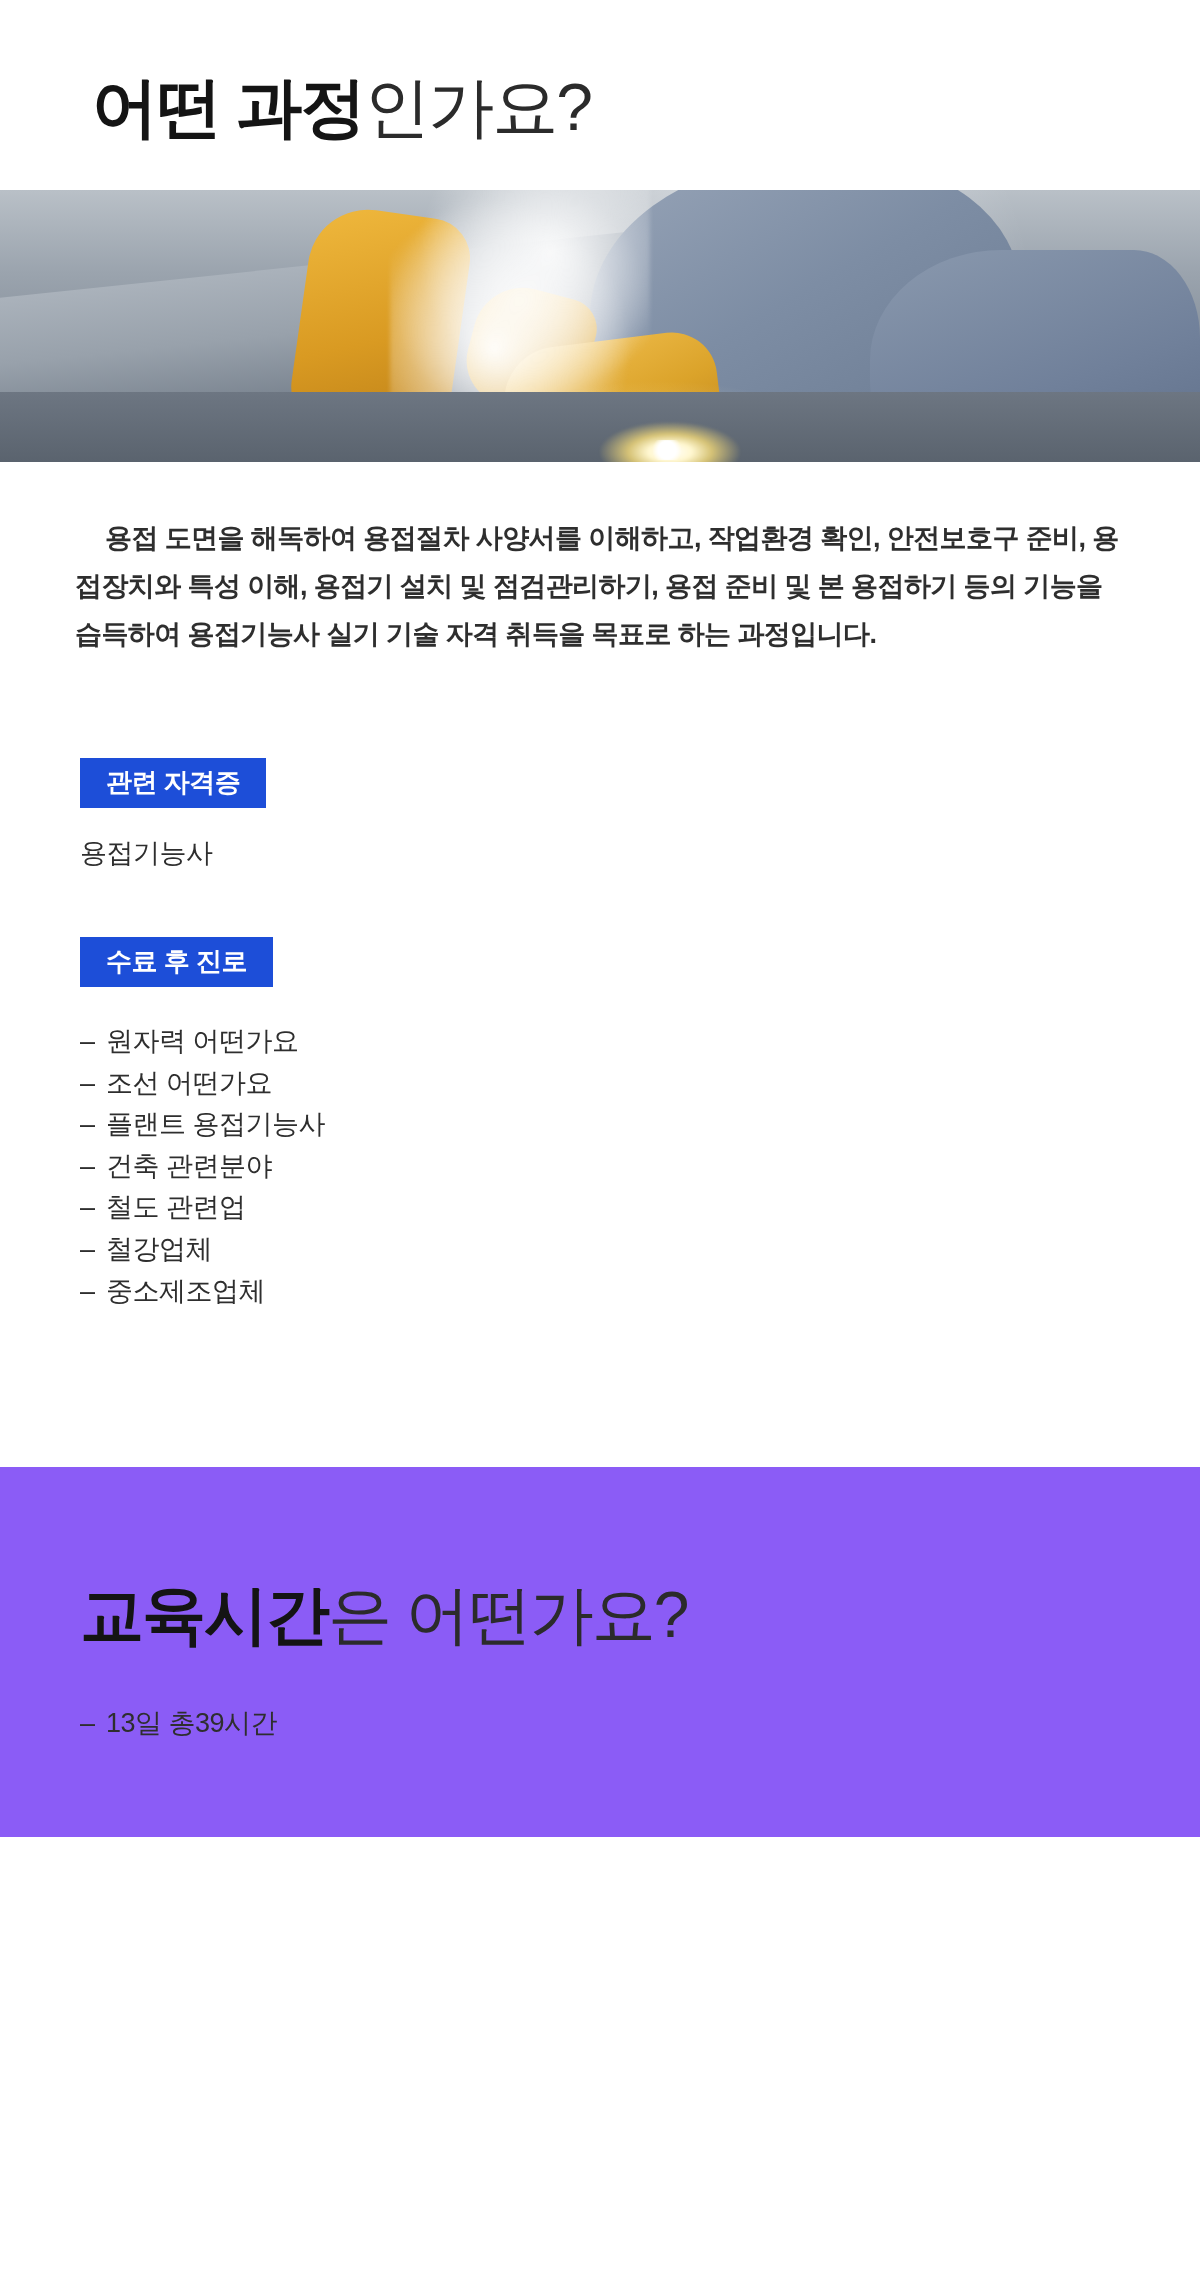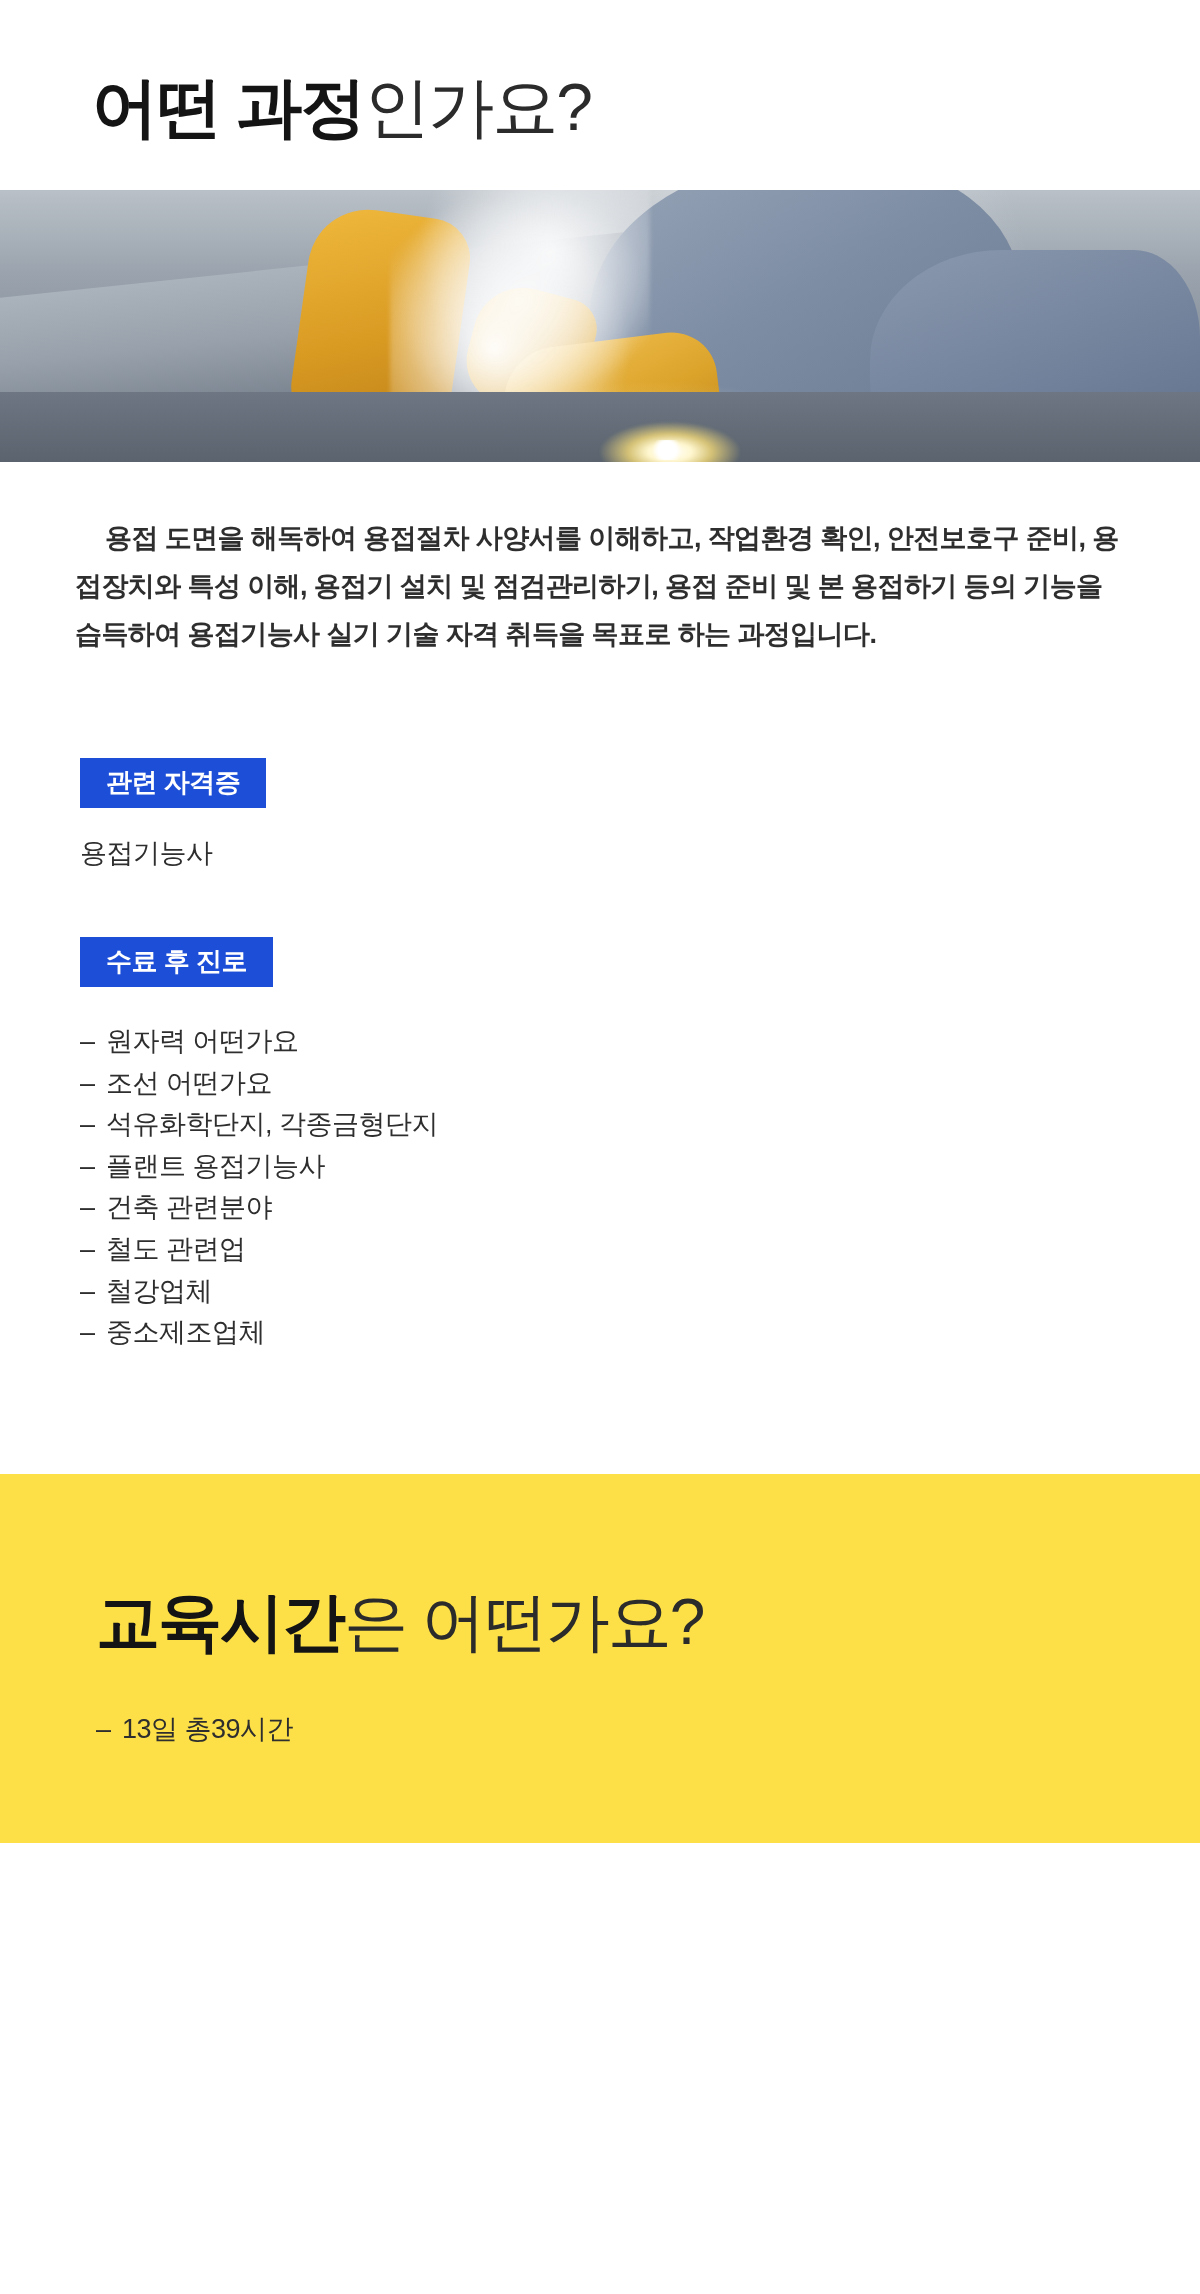--- a/index.html
+++ b/index.html
@@ -208,22 +208,23 @@
     letter-spacing: -0.5px;
     line-height: 1.54;
     white-space: nowrap;
   }
   .dash-list li .dash { display: inline-block; width: 26px; color: #2e2e2e; }
 
   .spacer-bottom { height: 120px; }
 
   
   .section-grey {
-    background: #fde047;
-    padding: 112px 0 96px 16px;
+    background: #8b5cf6;
+    padding: 112px 0 96px 0;
+    margin-top: 35px;
   }
   .heading2 {
     font-size: 64px;
     line-height: 1.15;
     letter-spacing: -2px;
     padding-left: 80px;
     white-space: nowrap;
   }
   .heading2 .bold { font-weight: 800; color: #141414; }
   .heading2 .light { font-weight: 400; color: #2b2b2b; }
@@ -269,21 +270,20 @@
     </div>
     <div class="plain-line">용접기능사</div>
 
     <div class="chip-wrap-2">
       <span class="chip">수료 후 진로</span>
     </div>
 
     <ul class="dash-list">
       <li><span class="dash">–</span><span>원자력 어떤가요</span></li>
       <li><span class="dash">–</span><span>조선 어떤가요</span></li>
-      <li><span class="dash">–</span><span>석유화학단지, 각종금형단지</span></li>
       <li><span class="dash">–</span><span>플랜트 용접기능사</span></li>
       <li><span class="dash">–</span><span>건축 관련분야</span></li>
       <li><span class="dash">–</span><span>철도 관련업</span></li>
       <li><span class="dash">–</span><span>철강업체</span></li>
       <li><span class="dash">–</span><span>중소제조업체</span></li>
     </ul>
 
     <div class="spacer-bottom"></div>
   </section>
 

